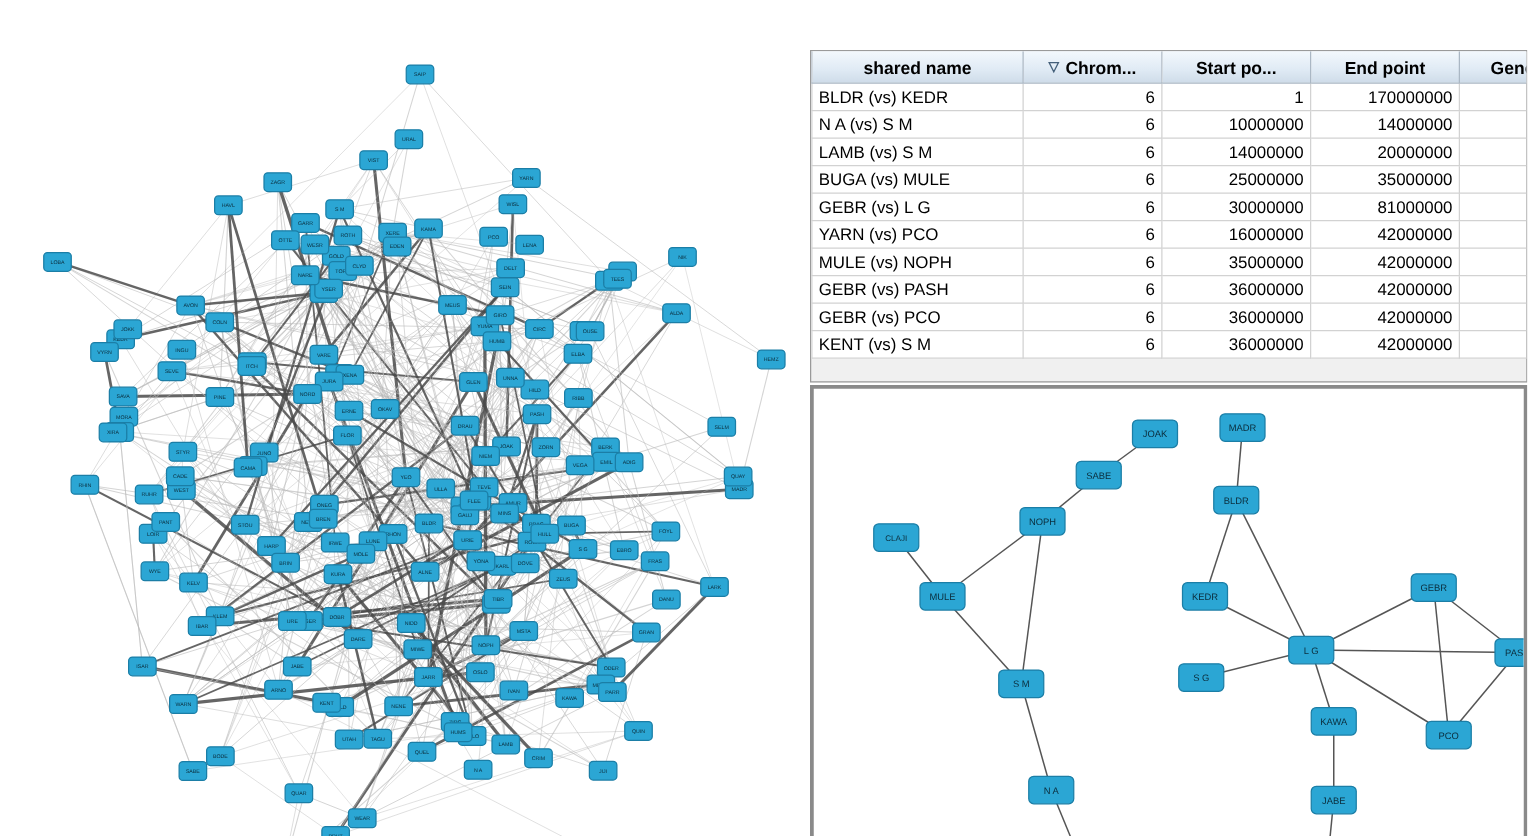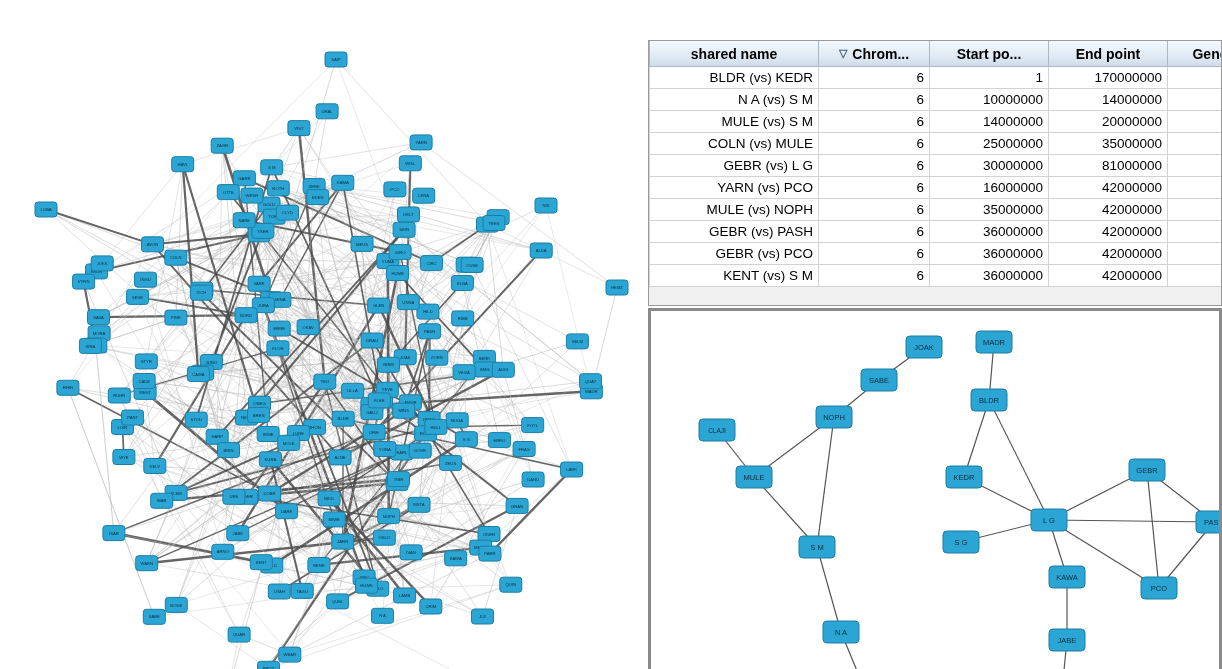--- a/index.html
+++ b/index.html
@@ -67,21 +67,21 @@
     border: 1px solid #d2d2d2;
     border-top: none;
     border-left: none;
     height: 21px;
     padding: 0 5px;
     white-space: nowrap;
     overflow: hidden;
     font-size: 13.5px;
   }
   table.data-table tbody td.c0 {
-    text-align: right;
+    text-align: left;
     border-left: 1px solid #d2d2d2;
   }
   table.data-table tbody td.num { text-align: right; }
   .filter-glyph {
     display: inline-block;
     margin-right: 3px;
     color: #44607a;
     font-size: 11px;
     vertical-align: middle;
   }
@@ -1483,28 +1483,28 @@
             <td class="num">192.0</td>
           </tr>
           <tr>
             <td class="c0">N A (vs) S M</td>
             <td class="num">6</td>
             <td class="num">10000000</td>
             <td class="num">14000000</td>
             <td class="num">6.6</td>
           </tr>
           <tr>
-            <td class="c0">MULE (vs) S M</td>
+            <td class="c0">LAMB (vs) S M</td>
             <td class="num">6</td>
             <td class="num">14000000</td>
             <td class="num">20000000</td>
             <td class="num">7.5</td>
           </tr>
           <tr>
-            <td class="c0">COLN (vs) MULE</td>
+            <td class="c0">BUGA (vs) MULE</td>
             <td class="num">6</td>
             <td class="num">25000000</td>
             <td class="num">35000000</td>
             <td class="num">5.9</td>
           </tr>
           <tr>
             <td class="c0">GEBR (vs) L G</td>
             <td class="num">6</td>
             <td class="num">30000000</td>
             <td class="num">81000000</td>

